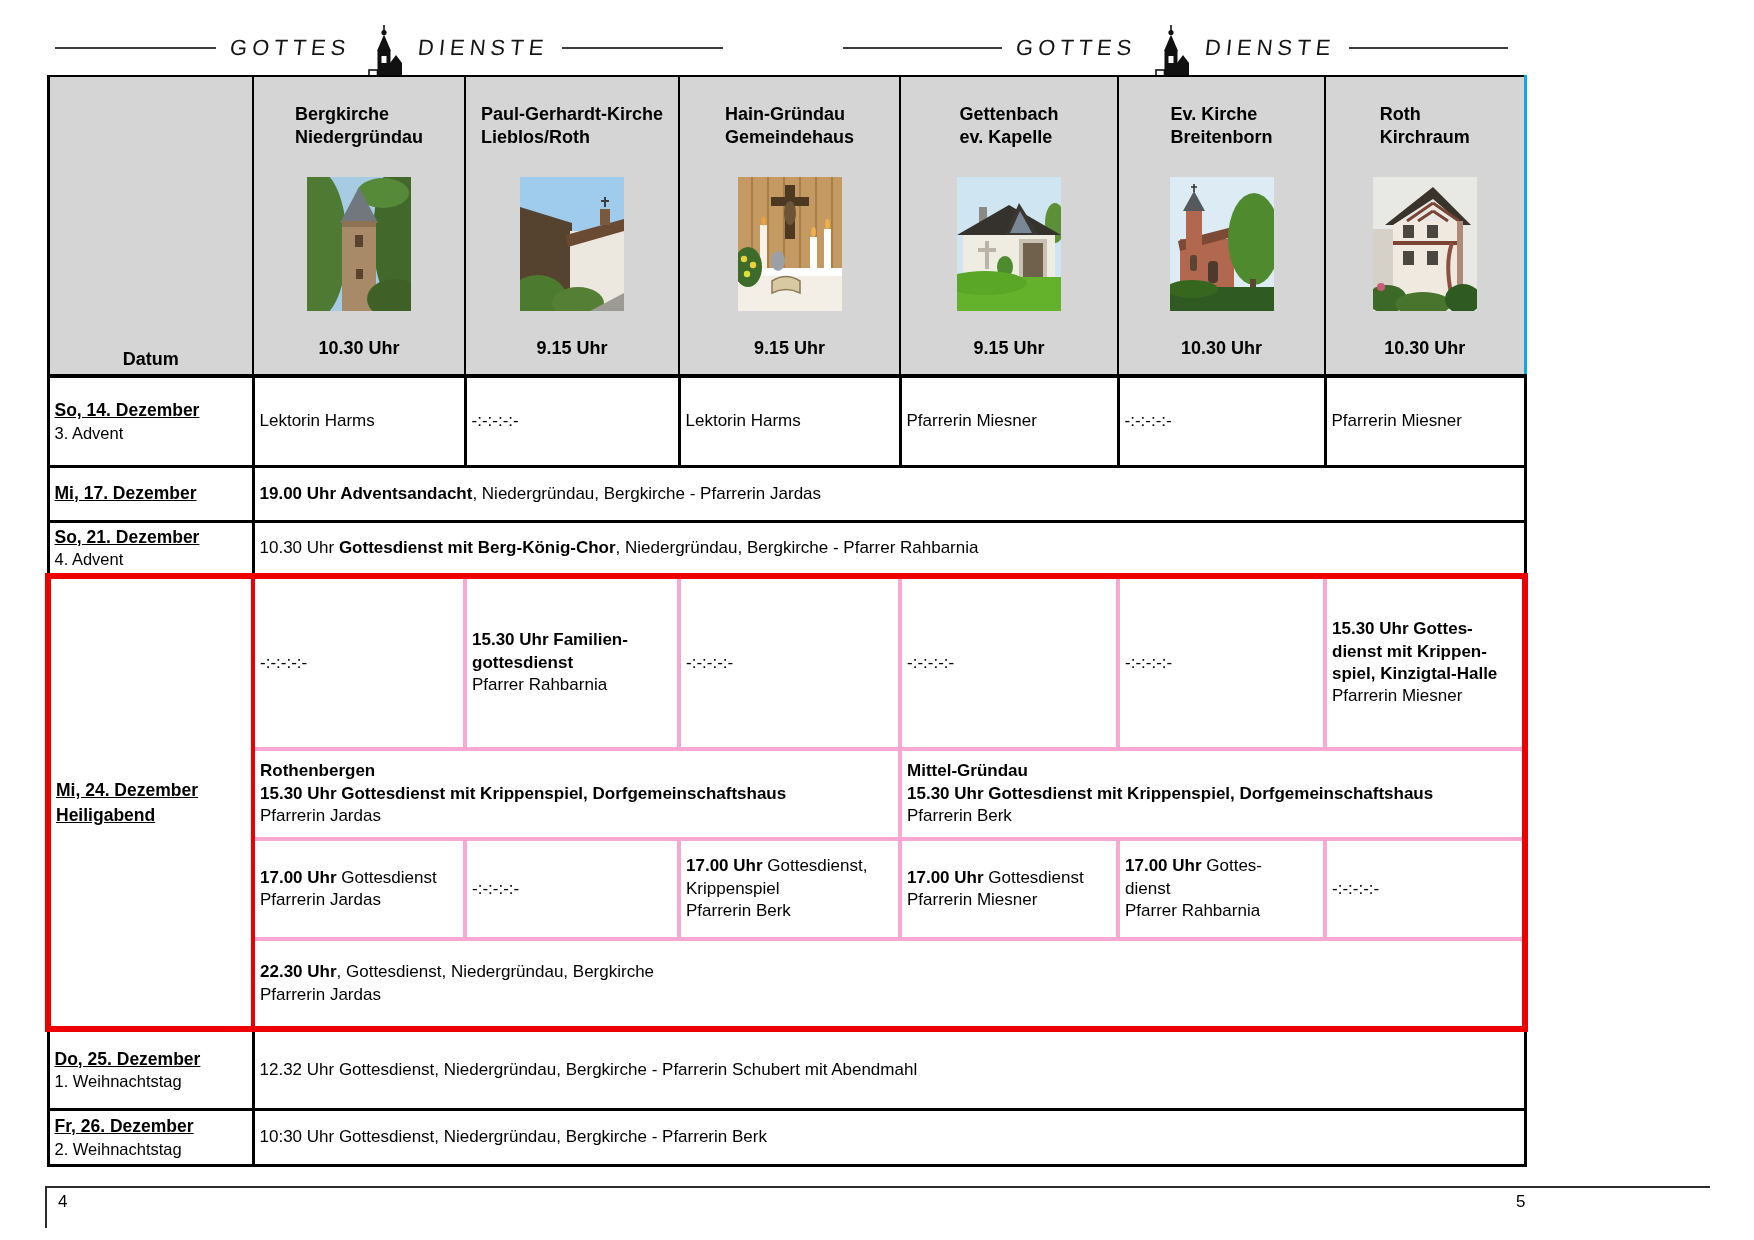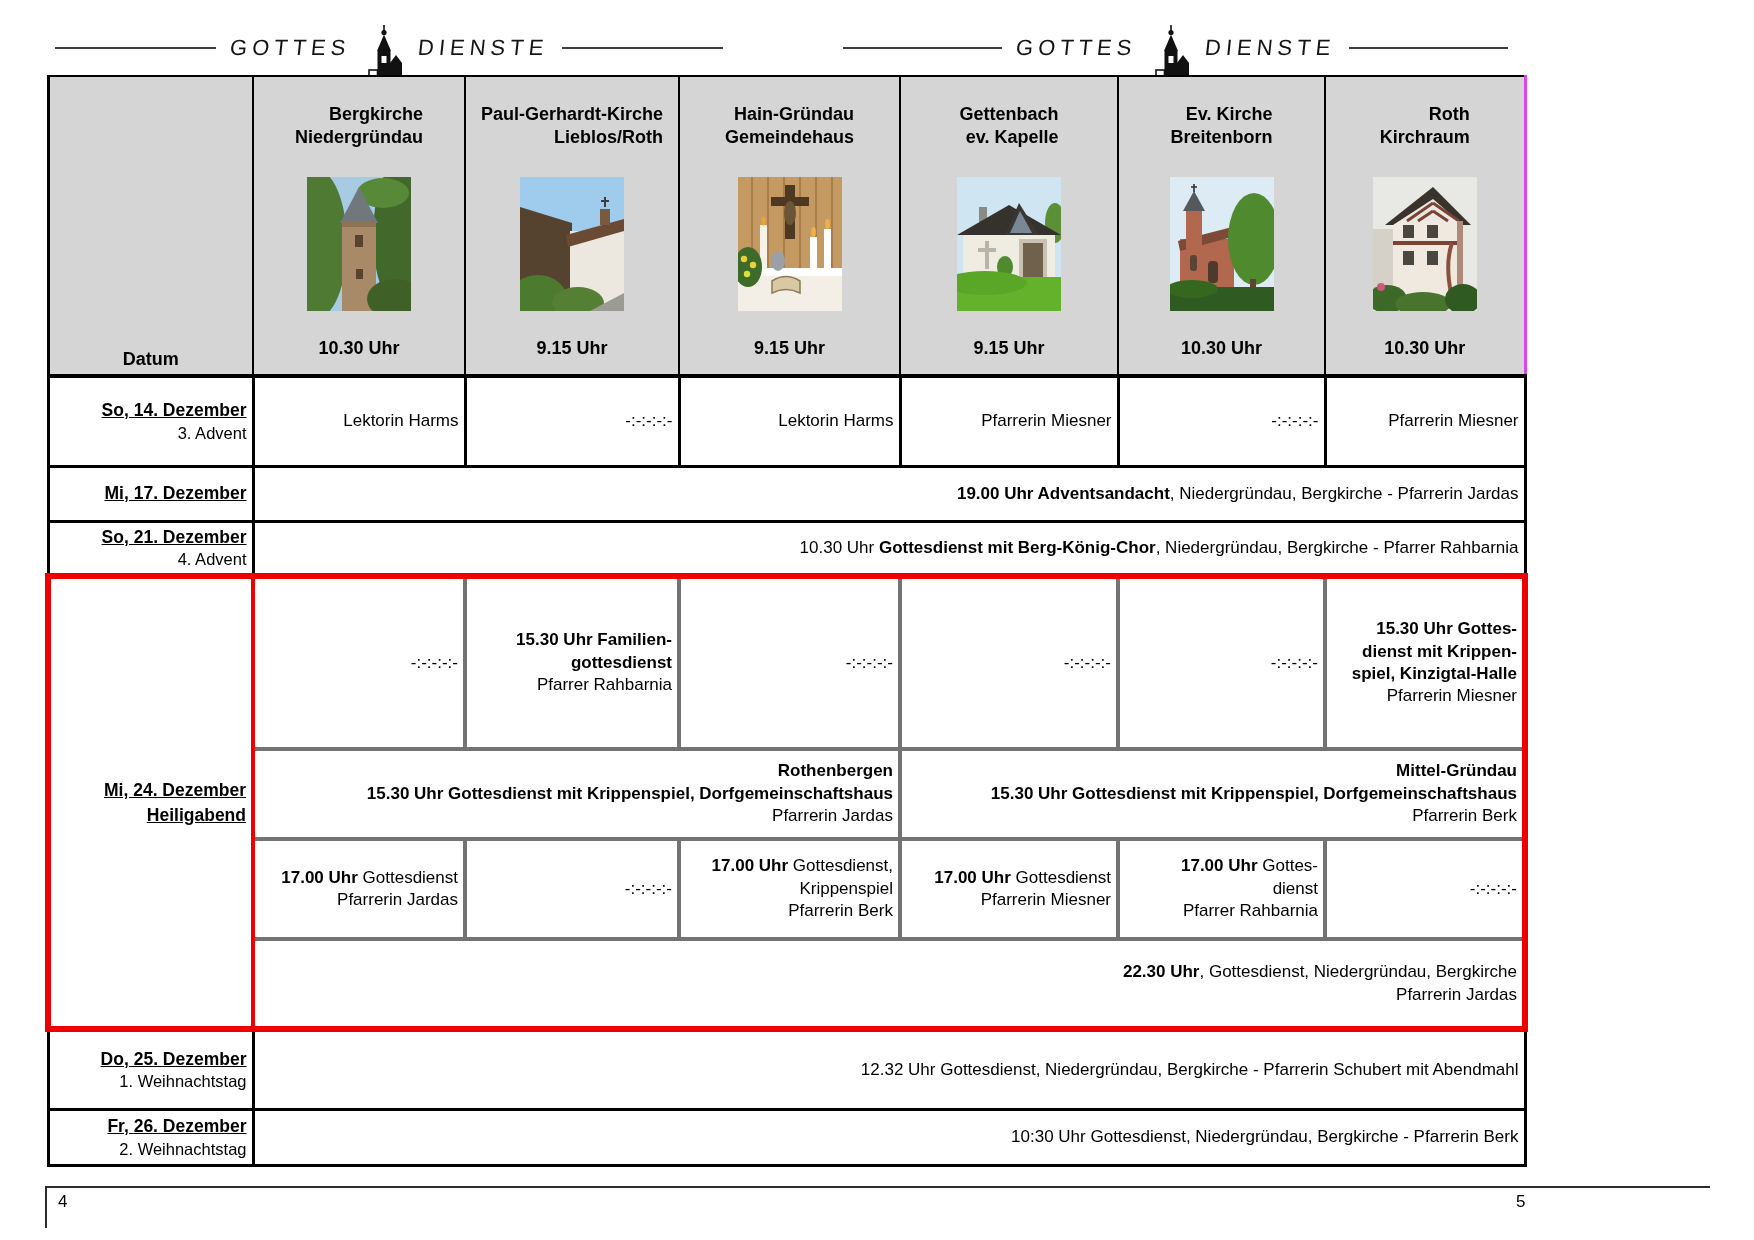--- a/index.html
+++ b/index.html
@@ -20,36 +20,36 @@
   .church-icon{ flex:0 0 auto; margin-top:14px; }
   
   .footer-rule { position:absolute; left:45px; top:1186px; width:1665px; border-top:2px solid #2c2c2c; }
   .footer-tick { position:absolute; left:45px; top:1186px; width:0; height:42px; border-left:2px solid #2c2c2c; }
   .page-num { position:absolute; top:1192px; font-size:17px; }
   #page-num-left  { left:58px; }
   #page-num-right { left:1516px; }
   
   table.schedule { position:absolute; left:45px; top:75px; width:1477px;
                    border-collapse:collapse; table-layout:fixed; }
-  td, th { vertical-align:middle; text-align:right; border:3px solid #000; padding:2px 5px; font-size:17px; }
+  td, th { vertical-align:middle; text-align:left; border:3px solid #000; padding:2px 5px; font-size:17px; }
   tr.hdr th { background:#d5d5d5; border:2px solid #000; border-bottom:4px solid #000; padding:0; font-weight:bold; }
   tr.hdr th:first-child { border-left:3px solid #000; }
-  tr.hdr th:last-child  { border-right:3px solid #d946ef;margin-left:11px; }
+  tr.hdr th:last-child  { border-right:3px solid #0ea5e9;margin-left:11px; }
   .hd-flex { height:297px; display:flex; flex-direction:column; align-items:center; justify-content:space-between; padding:26px 4px 15px; }
   .hd-datum { height:297px; display:flex; flex-direction:column; align-items:center; justify-content:flex-end; padding-bottom:4px; }
   .col-title { font-weight:bold; font-size:18px; line-height:1.3; white-space:pre-line; }
   .time-label, .datum-label { font-weight:bold; font-size:18px; }
   .photo { width:104px; height:134px; display:block; }
   .date-main { font-weight:bold; font-size:17.5px; line-height:1.4;text-decoration:underline; }
   .date-sub  { font-size:16.5px; line-height:1.3; }
   .b { font-weight:bold; }
   .bold-block { font-weight:bold; white-space:pre-line; line-height:1.32; }
   .cell-line { line-height:1.32; }
   
-  td.red     { border:4px solid #737373; }
+  td.red     { border:4px solid #f9a8d4; }
   tr.redA td.red { border-top:6px solid #ee0000; }
   td.red-date    { border:6px solid #ee0000; border-right:4px solid #ee0000; }
   tr.redD td.red { border-bottom:6px solid #ee0000; }
   .rr { border-right:6px solid #ee0000 !important; }
 </style>
 </head>
 <body>
 
 <div class="deco" id="deco-left">
   <span class="rule"></span>

